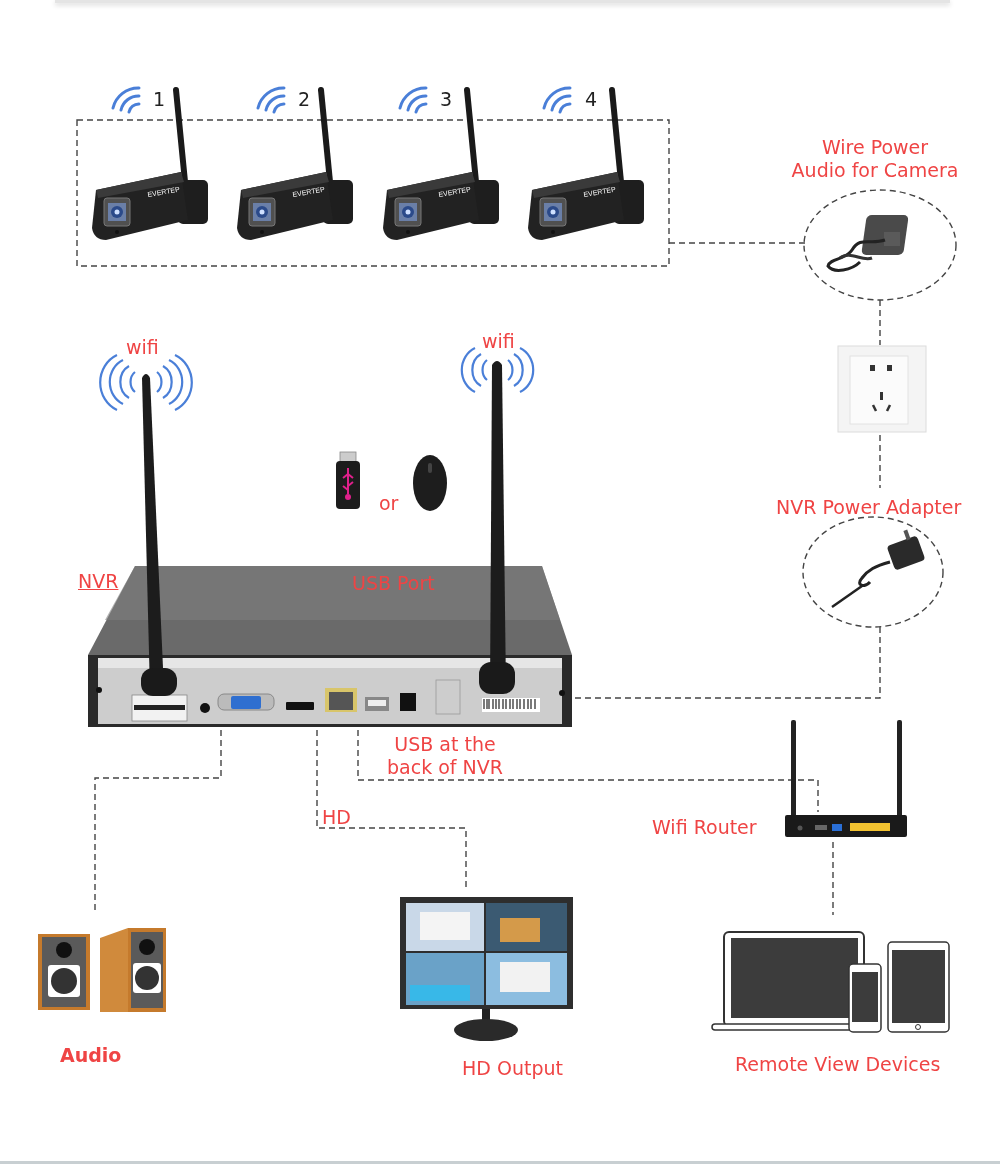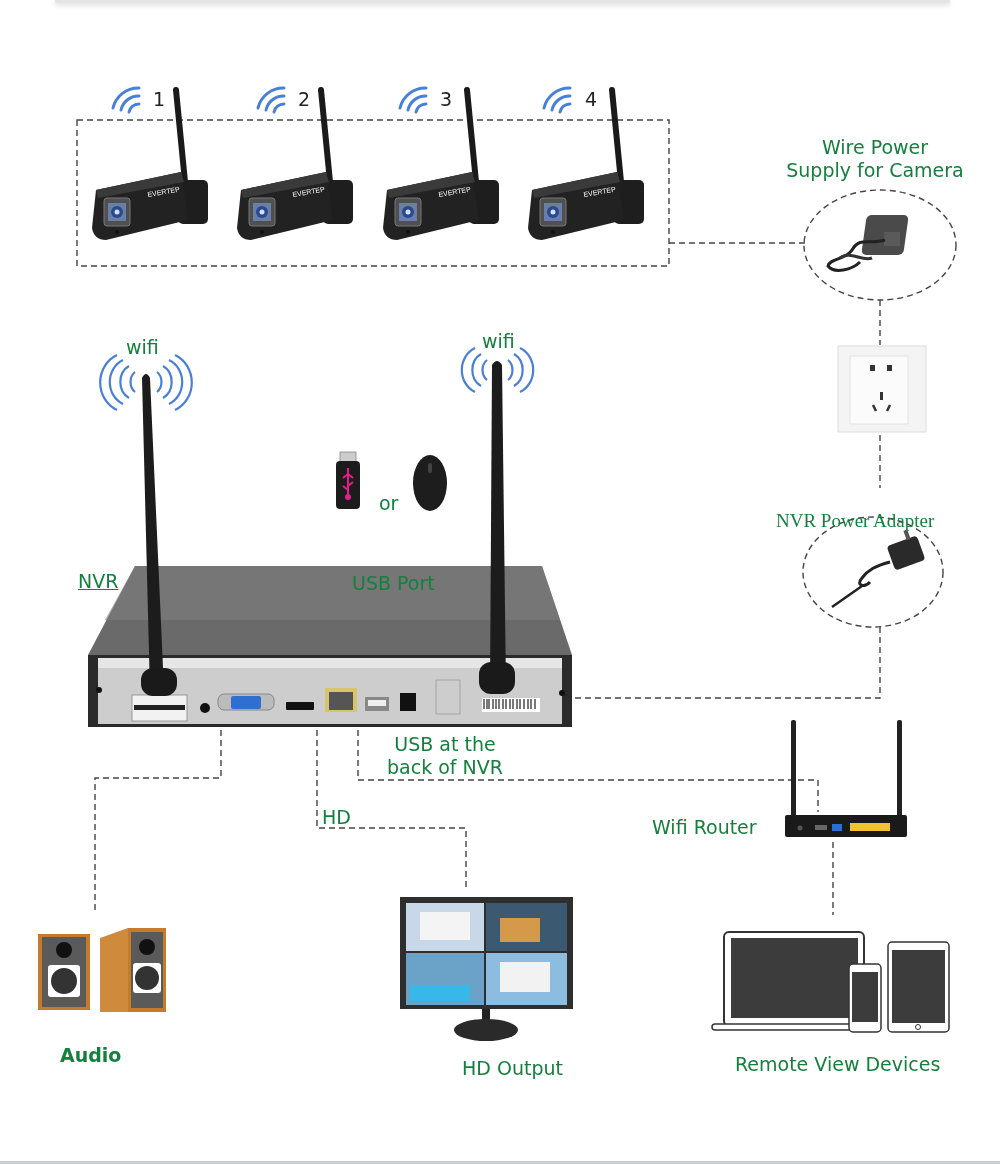--- a/index.html
+++ b/index.html
@@ -1,19 +1,19 @@
 <!DOCTYPE html>
 <html><head>
 <meta charset="utf-8">
 <style>
   html,body{margin:0;padding:0;background:#fff;}
   body{width:1000px;height:1164px;position:relative;overflow:hidden;font-family:"DejaVu Sans","Liberation Sans",sans-serif;color:#222;}
   .topbar{position:absolute;left:55px;top:0;width:895px;height:3px;background:#e4e4e4;box-shadow:0 2px 5px rgba(0,0,0,0.18);}
   .bottombar{position:absolute;left:0;top:1161px;width:1000px;height:3px;background:#c8cfd2;}
-  .lbl{position:absolute;font-size:19px;color:#15803d;white-space:nowrap;line-height:1.2;}
+  .lbl{position:absolute;font-size:19px;color:#ef4444;white-space:nowrap;line-height:1.2;}
   .center{text-align:center;}
   svg.layer{position:absolute;left:0;top:0;}
   .num{position:absolute;font-size:19px;color:#222;}
 </style>
 </head>
 <body>
 
 <div class="topbar"></div>
 <div class="bottombar"></div>
 
@@ -78,21 +78,21 @@
       <use href="#wifiarc"></use>
     </g>
 </svg>
 <div class="num" style="left:153px;top:88px;">1</div>
 <div class="num" style="left:298px;top:88px;">2</div>
 <div class="num" style="left:440px;top:88px;">3</div>
 <div class="num" style="left:585px;top:88px;">4</div>
 
 <div class="lbl center" style="left:780px;top:136px;width:190px;">
   <div>Wire Power</div>
-  <div>Supply for Camera</div>
+  <div>Audio for Camera</div>
 </div>
 <svg class="layer" width="1000" height="1164">
   <g>
     <rect x="897" y="215" width="42" height="40" rx="5" fill="#4a4a4a" transform="skewX(-8)"></rect>
     <rect x="884" y="232" width="16" height="14" fill="#5a5a5a"></rect>
     <path d="M885,240 C870,245 860,236 852,250 C846,260 830,258 828,266 C834,274 852,270 860,262" fill="none" stroke="#222" stroke-width="3"></path>
     <path d="M840,258 C850,250 862,262 872,258" fill="none" stroke="#333" stroke-width="3"></path>
   </g>
   <g>
     <rect x="838" y="346" width="88" height="86" fill="#f4f4f4" stroke="#dcdcdc"></rect>
@@ -104,21 +104,21 @@
     <line x1="890" y1="405" x2="887" y2="411" stroke="#333" stroke-width="2.5"></line>
   </g>
   <g>
     <rect x="890" y="540" width="32" height="26" rx="4" fill="#2a2a2a" transform="rotate(-20 906 553)"></rect>
     <rect x="905" y="530" width="4" height="10" fill="#555" transform="rotate(-20 907 535)"></rect>
     <path d="M890,562 C875,566 868,570 862,578 C855,586 865,588 870,582" fill="none" stroke="#222" stroke-width="3"></path>
     <line x1="862" y1="586" x2="832" y2="607" stroke="#222" stroke-width="2.5"></line>
   </g>
 </svg>
 
-<div class="lbl" style="left:776px;top:510px;font-family:Liberation Serif, serif;">NVR Power Adapter</div>
+<div class="lbl" style="left:776px;top:496px;">NVR Power Adapter</div>
 
 <svg class="layer" width="1000" height="1164">
   <g>
     <polygon points="135,566 542,566 572,655 88,655" fill="#6a6a6a"></polygon>
     <polygon points="135,566 542,566 560,620 105,620" fill="#7e7e7e" opacity="0.6"></polygon>
     <rect x="88" y="655" width="484" height="72" fill="#2a2a2a"></rect>
     <rect x="98" y="658" width="464" height="66" fill="#cdcdcd"></rect>
     <rect x="98" y="658" width="464" height="10" fill="#e6e6e6"></rect>
     <g>
       <rect x="132" y="695" width="55" height="26" fill="#f2f2f2" stroke="#888" stroke-width="0.8"></rect>

